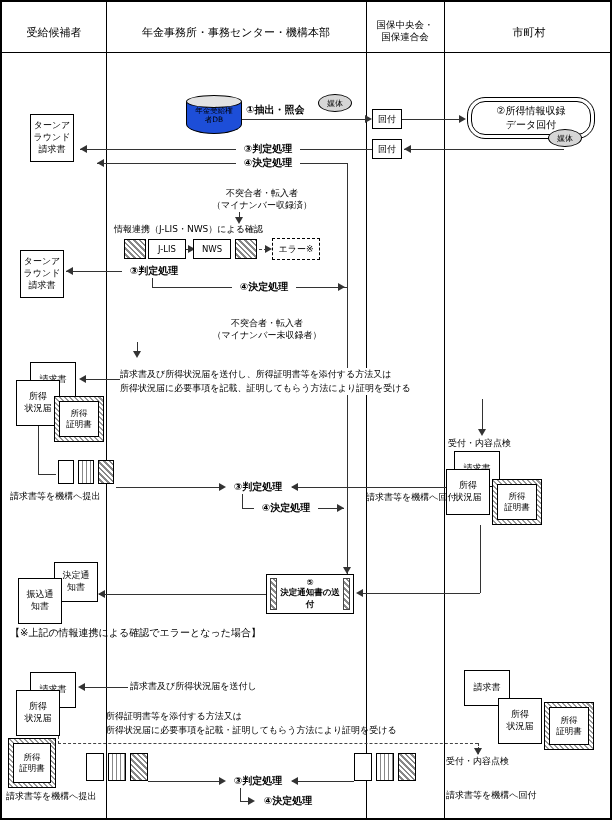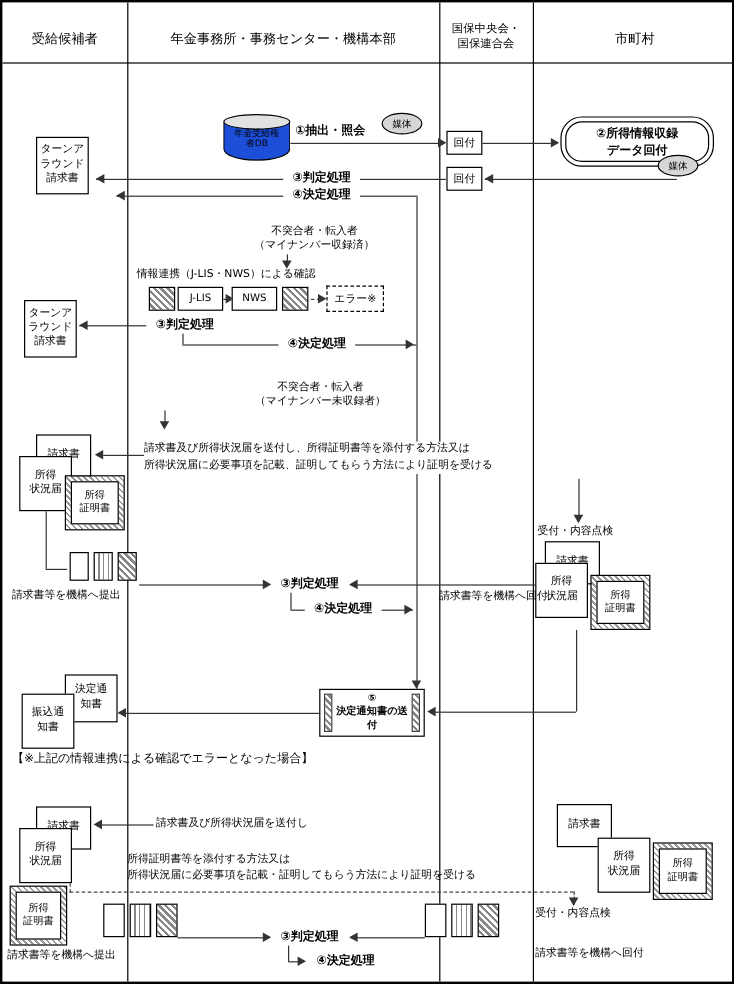--- a/index.html
+++ b/index.html
@@ -24,21 +24,21 @@
   .doc { position:absolute; border:1px solid #000; background:#fff; text-align:center; white-space:pre-line; font-size:9px; z-index:2; display:flex; align-items:center; justify-content:center; line-height:1.3; }
   .hdoc { position:absolute; border:1px solid #000; background:repeating-linear-gradient(45deg,#fff 0 2px,#999 2px 3.5px); padding:4px; z-index:3; }
   .hin { width:100%; height:100%; border:1px solid #000; background:#fff; display:flex; align-items:center; justify-content:center; text-align:center; white-space:pre-line; font-size:8.5px; line-height:1.3; }
   .hatch { position:absolute; border:1px solid #000; background:repeating-linear-gradient(45deg,#fff 0 2px,#888 2px 4px); z-index:2; }
   .vstripe { position:absolute; border:1px solid #000; background:repeating-linear-gradient(90deg,#fff 0 3px,#888 3px 4px); z-index:2; }
   .mini { position:absolute; border:1px solid #000; background:#fff; z-index:2; }
   .cyl { position:absolute; background:#1d4ed8; border:1px solid #000; border-top:none; border-radius:0 0 50% 50% / 0 0 10px 10px; z-index:2; }
   .cyltop { position:absolute; left:-1px; top:-7px; width:56px; height:13px; border:1px solid #000; border-radius:50%; background:#e2e2e2; }
   .cyltext { position:absolute; left:0; top:4px; width:100%; text-align:center; font-size:7.5px; line-height:1.25; white-space:pre-line; }
   .round2 { position:absolute; border:1.5px solid #000; border-radius:18px; background:#fff; z-index:2; }
-  .round2in { position:absolute; left:3px; top:3px; right:3px; bottom:3px; border:1px solid #000; border-radius:14px; display:flex; align-items:center; justify-content:center; text-align:center; white-space:pre-line; font-size:10px; font-weight:bold; }
+  .round2in { position:absolute; left:3px; top:3px; right:3px; bottom:3px; border:1px solid #000; border-radius:14px; display:flex; align-items:center; justify-content:center; text-align:center; white-space:pre-line; font-size:10px; font-weight:normal; }
   .h5 { position:absolute; border:1px solid #000; background:#fff; z-index:2; }
   .h5s { position:absolute; top:3px; bottom:3px; width:7px; background:repeating-linear-gradient(45deg,#fff 0 2px,#888 2px 4px); border:1px solid #444; }
   .h5t { position:absolute; left:12px; right:12px; top:0; bottom:0; display:flex; align-items:center; justify-content:center; text-align:center; white-space:pre-line; font-size:8.5px; font-weight:bold; }
   .wbg { background:#fff; }
 </style>
 </head>
 <body>
 
 <div id="canvas">
 

